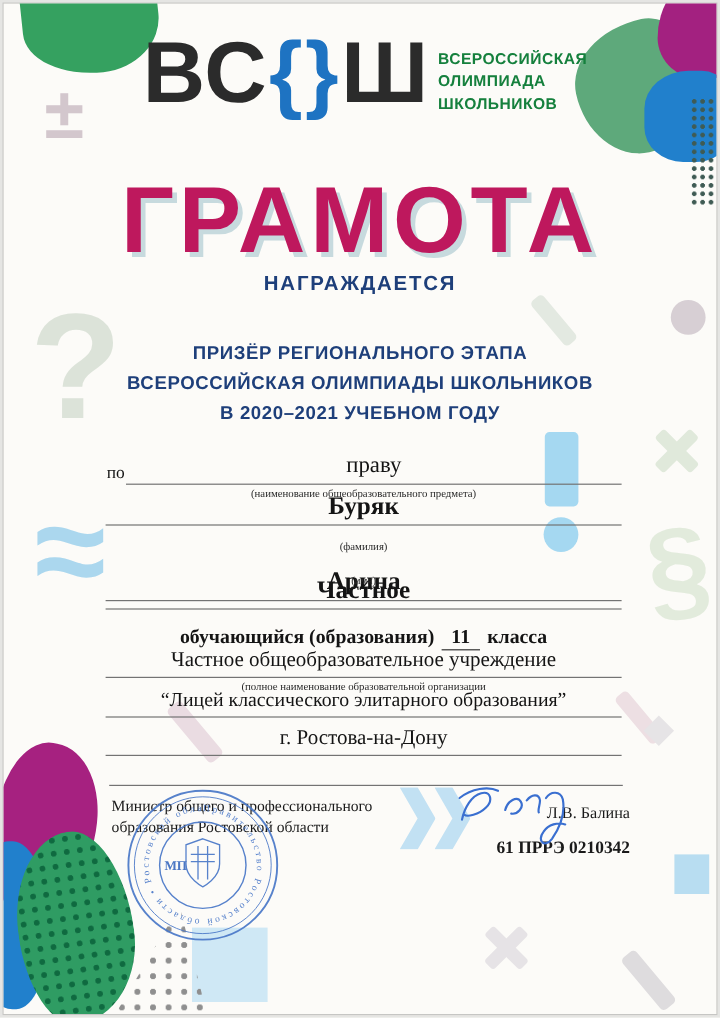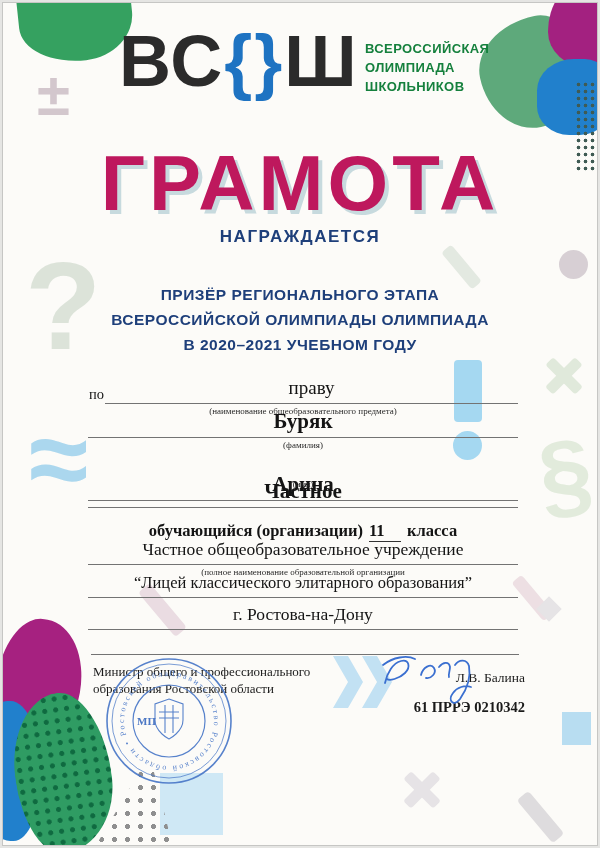--- a/index.html
+++ b/index.html
@@ -77,29 +77,29 @@
   
   .serif{font-family:"Liberation Serif",serif;}
   .fline{position:absolute;z-index:1;text-align:center;border-bottom:1px solid #737373;
         font-family:"Liberation Serif",serif;color:#141414;}
   .fcap{position:absolute;z-index:1;left:85px;width:430px;text-align:center;
         font-family:"Liberation Serif",serif;font-size:9px;color:#2a2a2a;}
   .f-subject{left:102px;width:413px;top:374px;height:26px;font-size:19px;}
   .lbl-po{left:86px;top:383px;font-size:14.5px;z-index:1;color:#141414;}
   .cap-subject{top:403px;}
   .f-surname{left:85px;width:430px;top:406px;height:28px;font-size:21px;font-weight:bold;}
-  .cap-surname{top:437px;}
+  .cap-surname{top:447px;}
   .f-firstname{left:85px;width:430px;top:469px;height:28px;font-size:21px;font-weight:bold;}
   .cap-firstname{top:476px;}
   .f-patronymic{left:85px;width:430px;top:476px;height:28px;font-size:21px;font-weight:bold;}
   .cap-patronymic{top:507px;}
   .gradeline{position:absolute;z-index:1;left:85px;width:430px;top:518px;text-align:center;
         font-family:"Liberation Serif",serif;font-size:16.5px;font-weight:bold;color:#141414;}
   .grade-num{display:inline-block;min-width:32px;border-bottom:1px solid #333;
-        margin:0 6px;text-align:left;}
+        margin:0 6px;text-align:center;}
   .f-org{left:85px;width:430px;top:536px;height:25px;font-size:17.5px;}
   .cap-org{top:564px;}
   .f-org2{left:85px;width:430px;top:570px;height:24px;font-size:16.5px;}
   .cap-org2{top:597px;}
   .f-loc{left:85px;width:430px;top:601px;height:25px;font-size:17.5px;}
   .f-empty{left:88px;width:428px;top:629px;height:22px;}
 
   
   .minister{left:90px;top:661px;width:240px;z-index:1;font-family:"Liberation Serif",serif;
         font-size:13px;line-height:16.5px;color:#1a1a1a;}
@@ -147,38 +147,38 @@
   <div class="abs orgname">
     <div>ВСЕРОССИЙСКАЯ</div>
     <div>ОЛИМПИАДА</div>
     <div>ШКОЛЬНИКОВ</div>
   </div>
 
   <div class="abs title">ГРАМОТА</div>
   <div class="abs awarded">НАГРАЖДАЕТСЯ</div>
   <div class="abs awardlines">
     <div>ПРИЗЁР РЕГИОНАЛЬНОГО ЭТАПА</div>
-    <div>ВСЕРОССИЙСКОЙ ОЛИМПИАДЫ ОЛИМПИАДА</div>
+    <div>ВСЕРОССИЙСКАЯ ОЛИМПИАДЫ ШКОЛЬНИКОВ</div>
     <div>В 2020–2021 УЧЕБНОМ ГОДУ</div>
   </div>
 
   <div class="abs lbl-po serif">по</div>
   <div class="fline f-subject">праву</div>
   <div class="fcap cap-subject">(наименование общеобразовательного предмета)</div>
 
   <div class="fline f-surname">Буряк</div>
   <div class="fcap cap-surname">(фамилия)</div>
 
   <div class="fline f-firstname">Арина</div>
   <div class="fcap cap-firstname">(имя)</div>
 
   <div class="fline f-patronymic">Частное</div>
 
   <div class="gradeline">
-    <span>обучающийся (организации)</span><span class="grade-num">11</span><span>класса</span>
+    <span>обучающийся (образования)</span><span class="grade-num">11</span><span>класса</span>
   </div>
 
   <div class="fline f-org">Частное общеобразовательное учреждение</div>
   <div class="fcap cap-org">(полное наименование образовательной организации</div>
 
   <div class="fline f-org2">“Лицей классического элитарного образования”</div>
 
   <div class="fline f-loc">г. Ростова-на-Дону</div>
   <div class="fline f-empty"></div>
 

